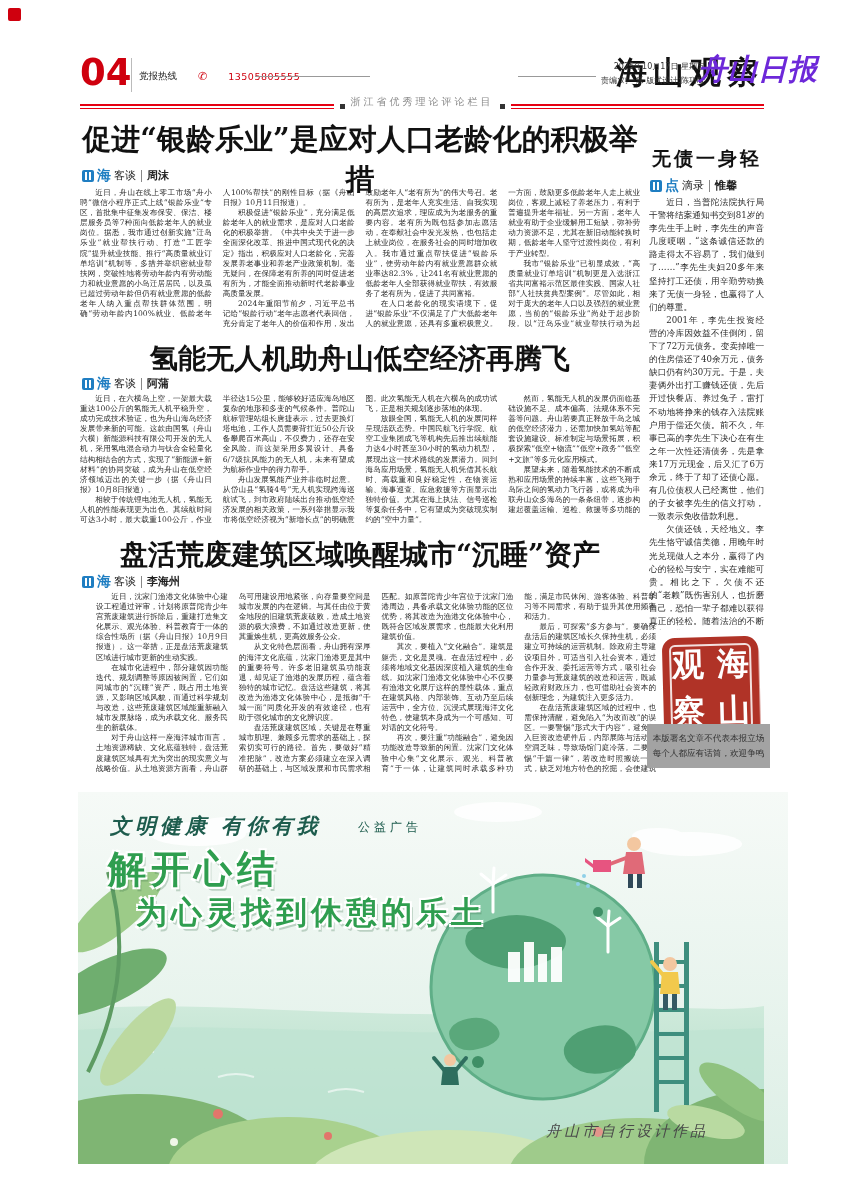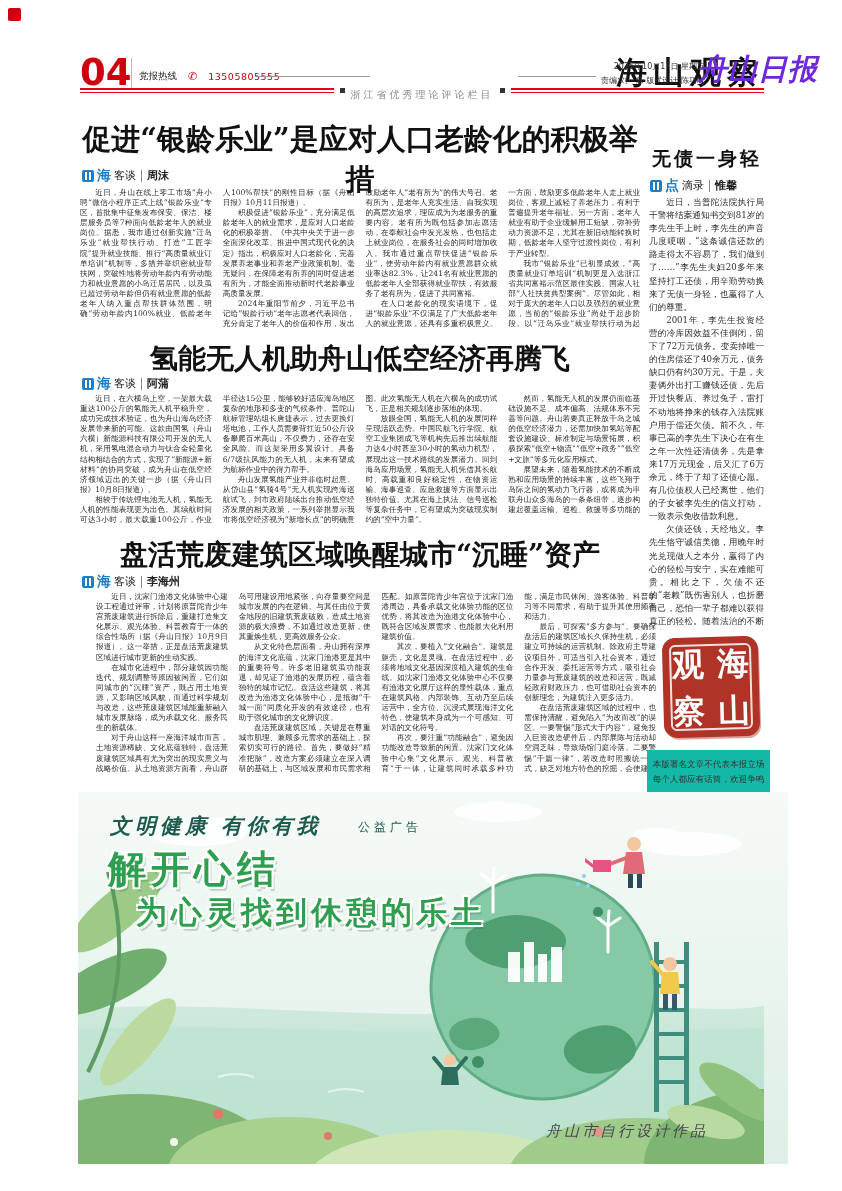--- a/index.html
+++ b/index.html
@@ -5,29 +5,29 @@
   html,body{margin:0;padding:0;}
   body{
     width:842px;height:1191px;position:relative;background:#ffffff;
     font-family:"DejaVu Serif", serif;color:#1a1a1a;overflow:hidden;
   }
   .abs{position:absolute;}
   
   .corner-mark{left:8px;top:8px;width:13px;height:13px;background:#cf000e;border-radius:2px;}
   .pagenum{left:80px;top:54px;font-size:37px;font-weight:bold;color:#cf000e;font-family:"DejaVu Sans",sans-serif;line-height:1;}
   .hdr-vline{left:131px;top:58px;width:1px;height:34px;background:#bbb;}
-  .hotline{left:139px;top:70px;font-size:9.5px;color:#222;display:flex;align-items:center;gap:11px;font-family:"DejaVu Sans",sans-serif;}
+  .hotline{left:139px;top:70px;font-size:9.5px;color:#222;display:flex;align-items:center;gap:21px;font-family:"DejaVu Sans",sans-serif;}
   .hotline .phone{color:#cf000e;font-size:11px;}
   .hotline .num{color:#cf000e;letter-spacing:.5px;}
   .hdr-line-l{left:255px;top:76px;width:115px;height:1px;background:#999;}
   .hdr-line-r{left:518px;top:76px;width:78px;height:1px;background:#999;}
   .section-title{left:80px;top:52px;width:684px;text-align:right;font-size:31px;font-weight:bold;letter-spacing:6px;color:#111;}
   .dateblock{left:600px;top:60px;width:105px;font-size:8px;color:#333;text-align:right;line-height:14px;font-family:"DejaVu Sans",sans-serif;}
   .masthead{left:698px;top:54px;font-size:29px;font-weight:bold;font-style:italic;color:#6d28d9;letter-spacing:1px;line-height:1.1;}
-  .subtitle-row{left:80px;top:88px;width:684px;display:flex;align-items:flex-start;gap:6px;}
+  .subtitle-row{left:80px;top:95px;width:684px;display:flex;align-items:flex-end;gap:6px;}
   .red-rule{flex:1;height:5px;background:linear-gradient(#e60012 30%,#ffffff 30%,#ffffff 70%,#e60012 70%);}
   .sq{width:5px;height:5px;background:#333;}
   .subtitle-text{font-size:10px;color:#8a8a8a;letter-spacing:3px;white-space:nowrap;}
   
   .headline{left:80px;width:560px;text-align:center;font-weight:bold;color:#111;}
   .hl1{top:120px;font-size:29px;letter-spacing:0px;}
   .hl2{top:340px;font-size:28px;}
   .hl3{top:536px;font-size:28px;}
   .byline{display:flex;align-items:flex-end;gap:3px;left:82px;}
   .byline .logo{width:12px;height:12px;background:#1f7ec2;border-radius:2px;position:relative;}
@@ -48,21 +48,21 @@
   .r-byline{left:650px;top:178px;}
   .r-body{left:649px;top:196px;width:115px;height:434px;text-align:justify;
     font-size:8.6px;line-height:13.1px;color:#2b2b2b;overflow:hidden;}
   .r-body p{margin:0;text-indent:2em;}
   
   .seal{left:666px;top:640px;width:90px;height:94px;background:#b03327;border-radius:10px;
     transform:rotate(-1.5deg);display:grid;grid-template-columns:1fr 1fr;grid-template-rows:1fr 1fr;
     box-shadow:0 0 0 3px #b03327, 2px 3px 0 2px rgba(176,51,39,.45);}
   .seal span{display:flex;align-items:center;justify-content:center;color:#fff;font-size:32px;font-weight:bold;line-height:1;}
   .seal:before{content:"";position:absolute;inset:4px;border:2px solid rgba(255,255,255,.85);border-radius:6px;}
-  .notice{left:647px;top:750px;width:119px;background:#14b8a6;padding:7px 2px;text-align:center;
+  .notice{left:647px;top:724px;width:119px;background:#a3a3a3;padding:7px 2px;text-align:center;
     font-size:8.6px;line-height:15px;color:#333;font-family:"DejaVu Sans",sans-serif;}
   
   .ad{left:78px;top:792px;width:686px;height:372px;overflow:hidden;background:linear-gradient(#f6faf7,#ddefe6);padding-left:24px;}
   .ad svg{position:absolute;left:0;top:0;}
   .ad-slogan{position:absolute;left:32px;top:20px;font-size:21px;font-weight:bold;font-style:italic;
     color:#1d5c4d;letter-spacing:4px;white-space:nowrap;}
   .ad-label{position:absolute;left:280px;top:27px;font-size:12px;color:#1d5c4d;letter-spacing:4px;font-family:"DejaVu Sans",sans-serif;}
   .ad-h1{position:absolute;left:30px;top:52px;font-size:38px;font-weight:900;color:#2f9e4f;letter-spacing:5px;
     font-family:Liberation Serif, serif;
     text-shadow:-2px -2px 0 #fff,2px -2px 0 #fff,-2px 2px 0 #fff,2px 2px 0 #fff,3px 4px 0 rgba(40,100,60,.25);}

